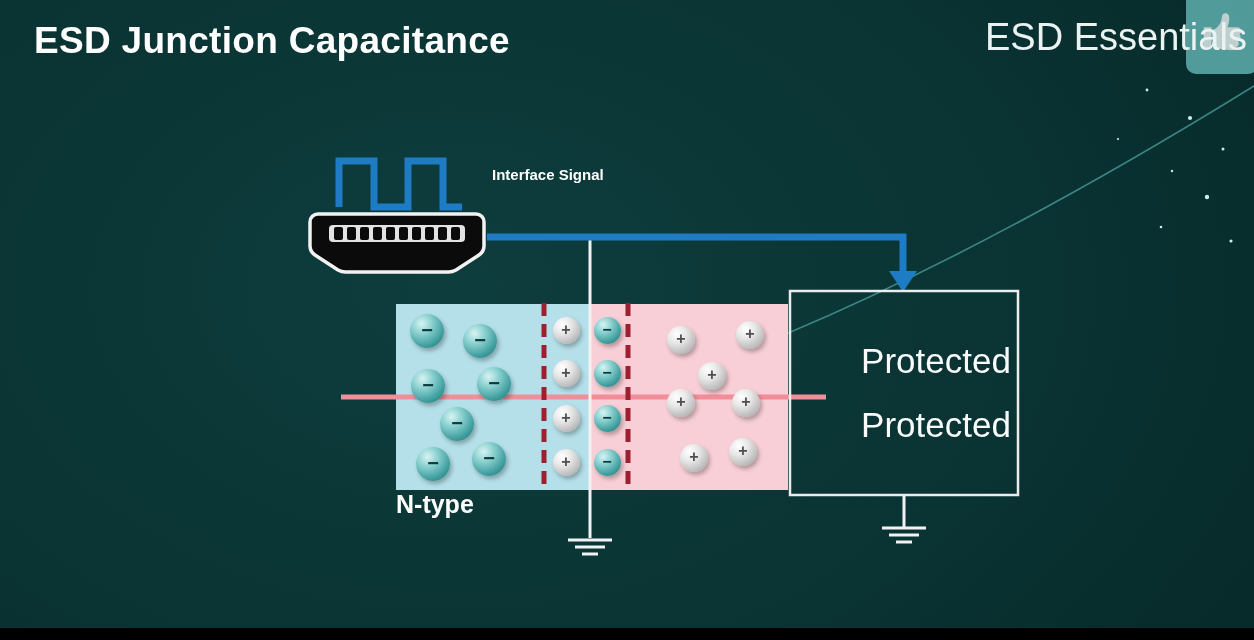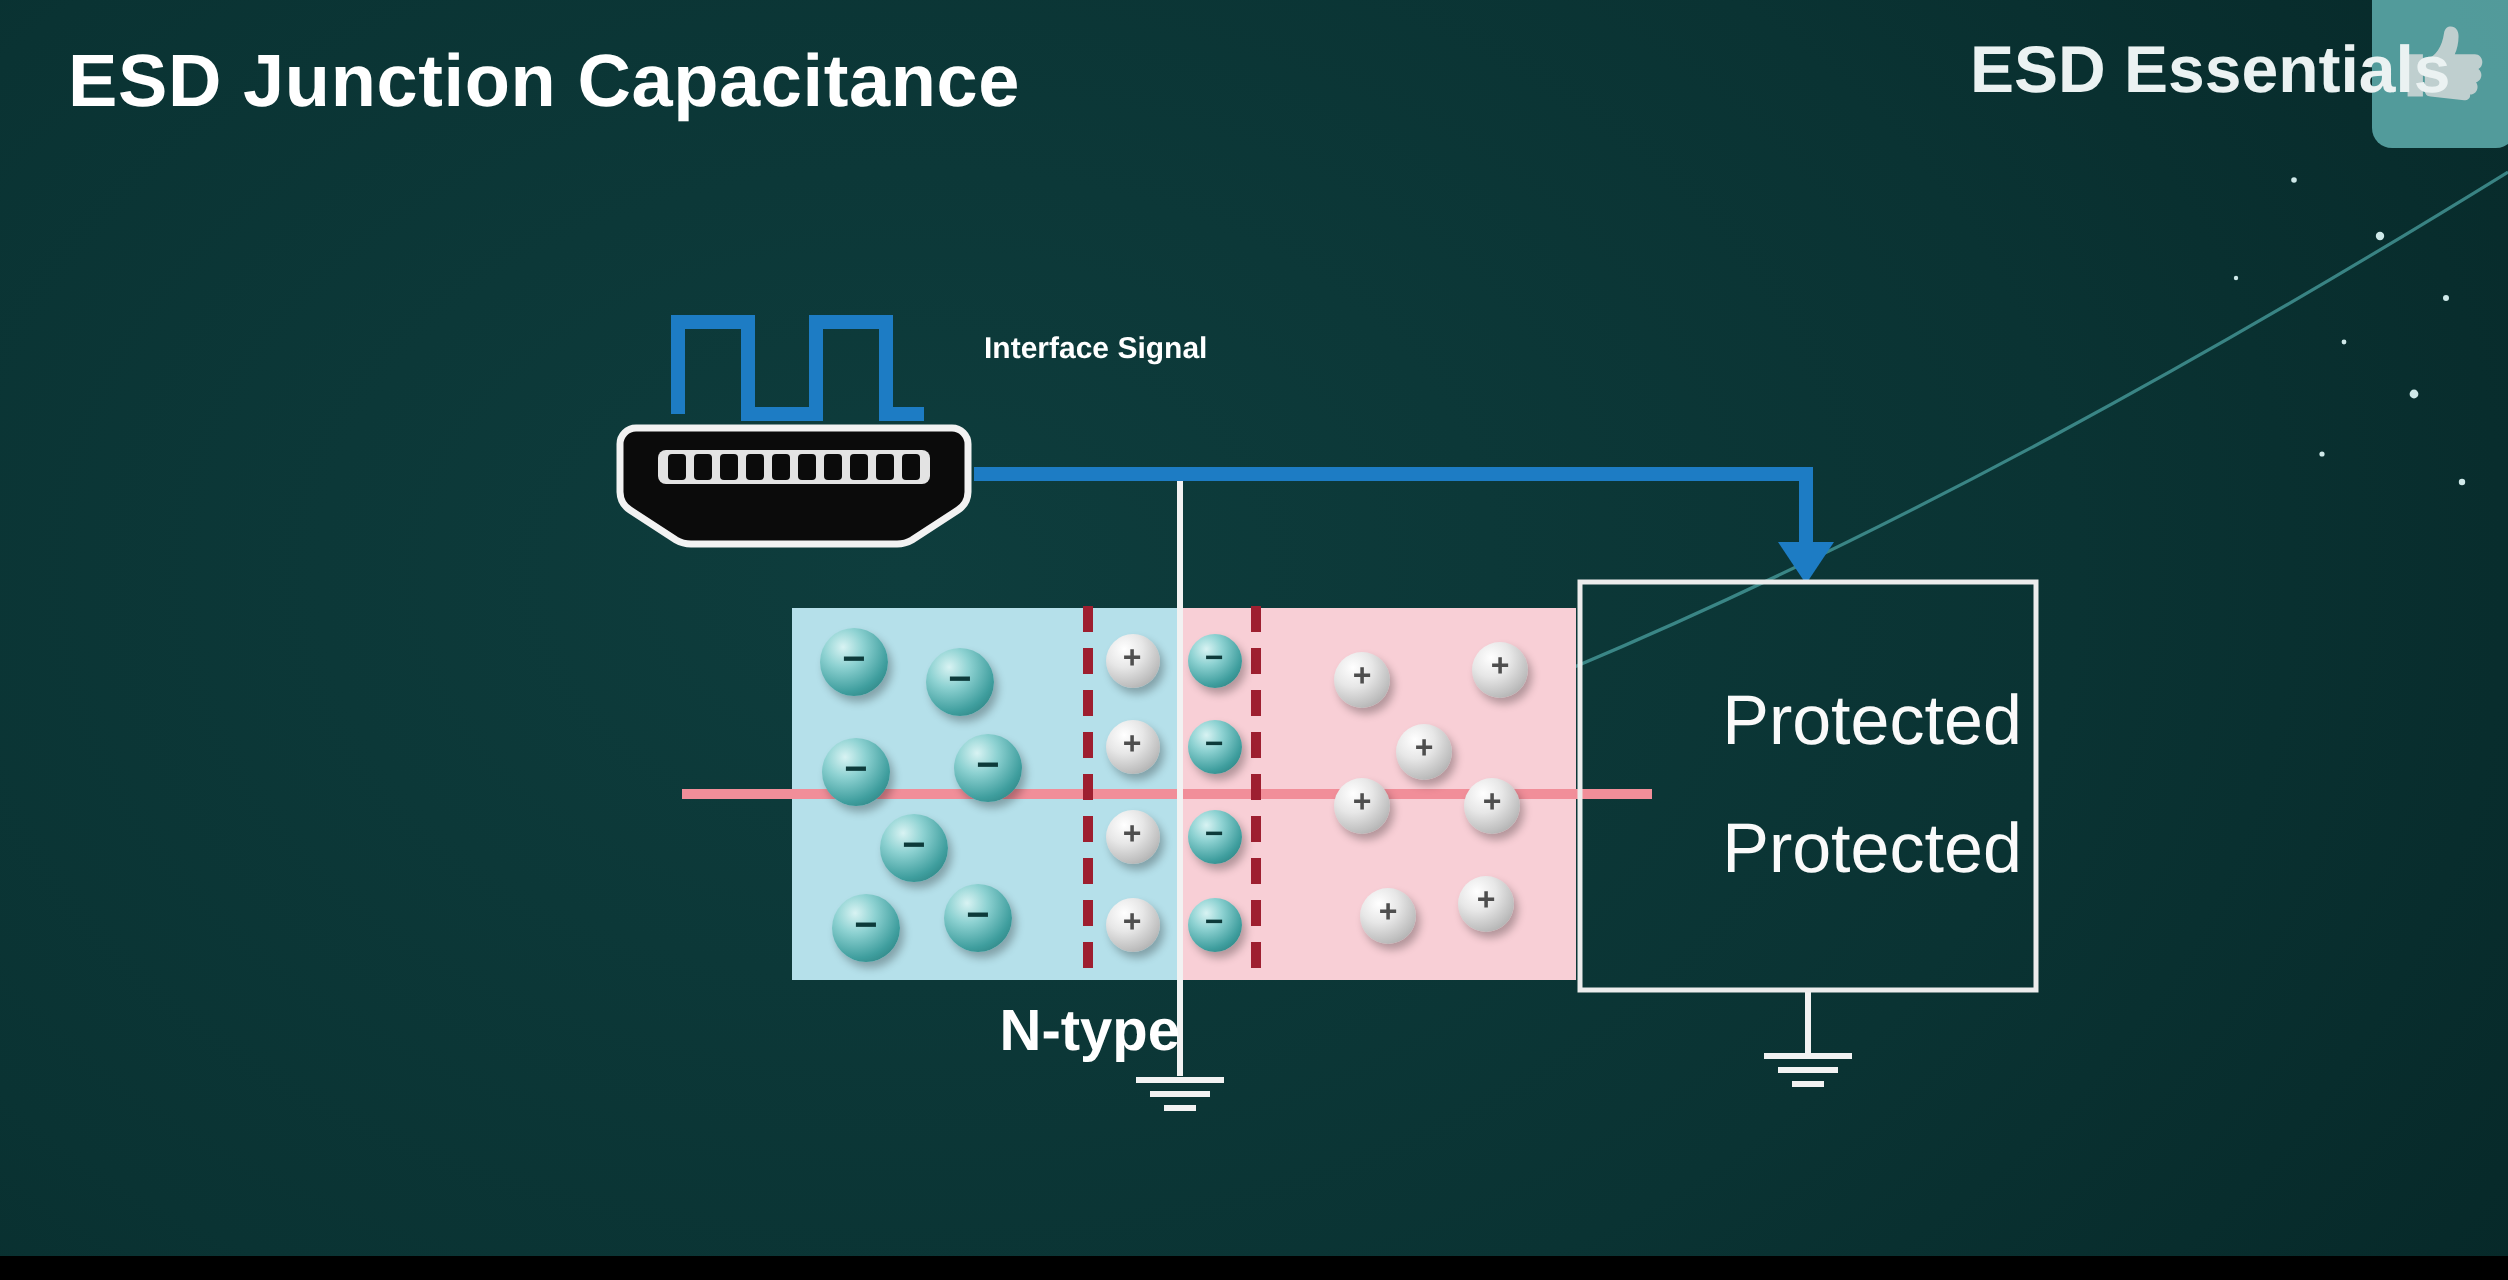--- a/index.html
+++ b/index.html
@@ -4,25 +4,25 @@
 <style>
   html,body{margin:0;padding:0;background:#031a1a;}
   .stage{
     position:relative;width:1254px;height:640px;overflow:hidden;
     font-family:"Liberation Sans",sans-serif;
     background:radial-gradient(1300px 900px at 35% 45%, #0e3d3d 0%, #0a3333 45%, #062727 78%, #041f1f 100%);
     padding-left:40px;
   }
   svg.overlay{position:absolute;left:0;top:0;z-index:1;}
   .title{position:absolute;left:34px;top:20px;font-size:37px;font-weight:600;color:#ffffff;letter-spacing:.3px;z-index:4;}
-  .brand{position:absolute;left:985px;top:16px;font-size:33px;font-weight:700;color:#ebf2f2;z-index:4;}
+  .brand{position:absolute;left:985px;top:16px;font-size:38px;font-weight:400;color:#ebf2f2;z-index:4;}
   .sig-label{position:absolute;left:492px;top:166px;font-size:15px;font-weight:700;color:#ffffff;z-index:4;}
   .prot-text{position:absolute;left:790px;top:291px;width:228px;height:204px;display:flex;flex-direction:column;
     align-items:center;justify-content:center;gap:24px;color:#fafafa;font-size:35px;font-weight:400;z-index:4;margin-left:32px;}
-  .region-label{position:absolute;top:500px;font-weight:700;font-size:29px;color:#ffffff;z-index:4;text-align:right;}
+  .region-label{position:absolute;top:490px;font-weight:700;font-size:25px;color:#ffffff;z-index:4;text-align:left;}
   .n-label{left:396px;width:194px;}
   .p-label{left:612px;width:172px;}
   .sphere{position:absolute;border-radius:50%;text-align:center;font-weight:bold;z-index:3;
     box-shadow:2px 3px 4px rgba(0,0,0,.28);}
   .sphere.teal{background:radial-gradient(circle at 34% 28%, #d8f3f3 0%, #8ed2d2 30%, #3f9e9e 68%, #21706f 100%);color:#0d3a3a;}
   .sphere.gray{background:radial-gradient(circle at 34% 28%, #ffffff 0%, #e7e7e7 35%, #bfbfbf 70%, #989898 100%);color:#4e4e4e;}
   .like-badge{position:absolute;left:1186px;top:-12px;width:72px;height:86px;background:#57a1a1;border-radius:10px;
     z-index:2;display:flex;align-items:center;justify-content:center;opacity:.95;}
   .letterbox{position:absolute;left:0;bottom:0;width:100%;height:12px;background:#000;z-index:5;}
 </style>

